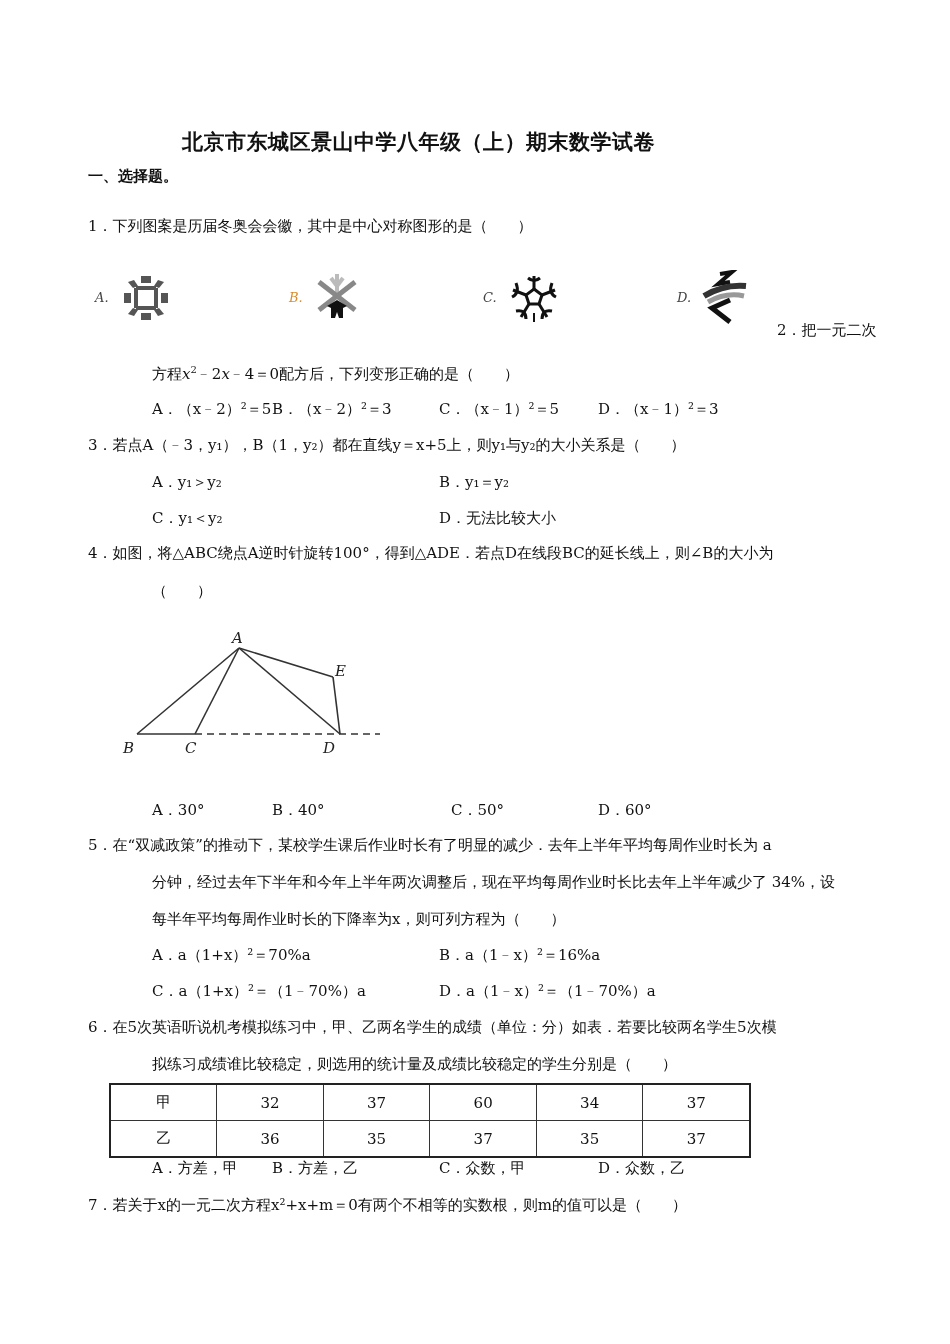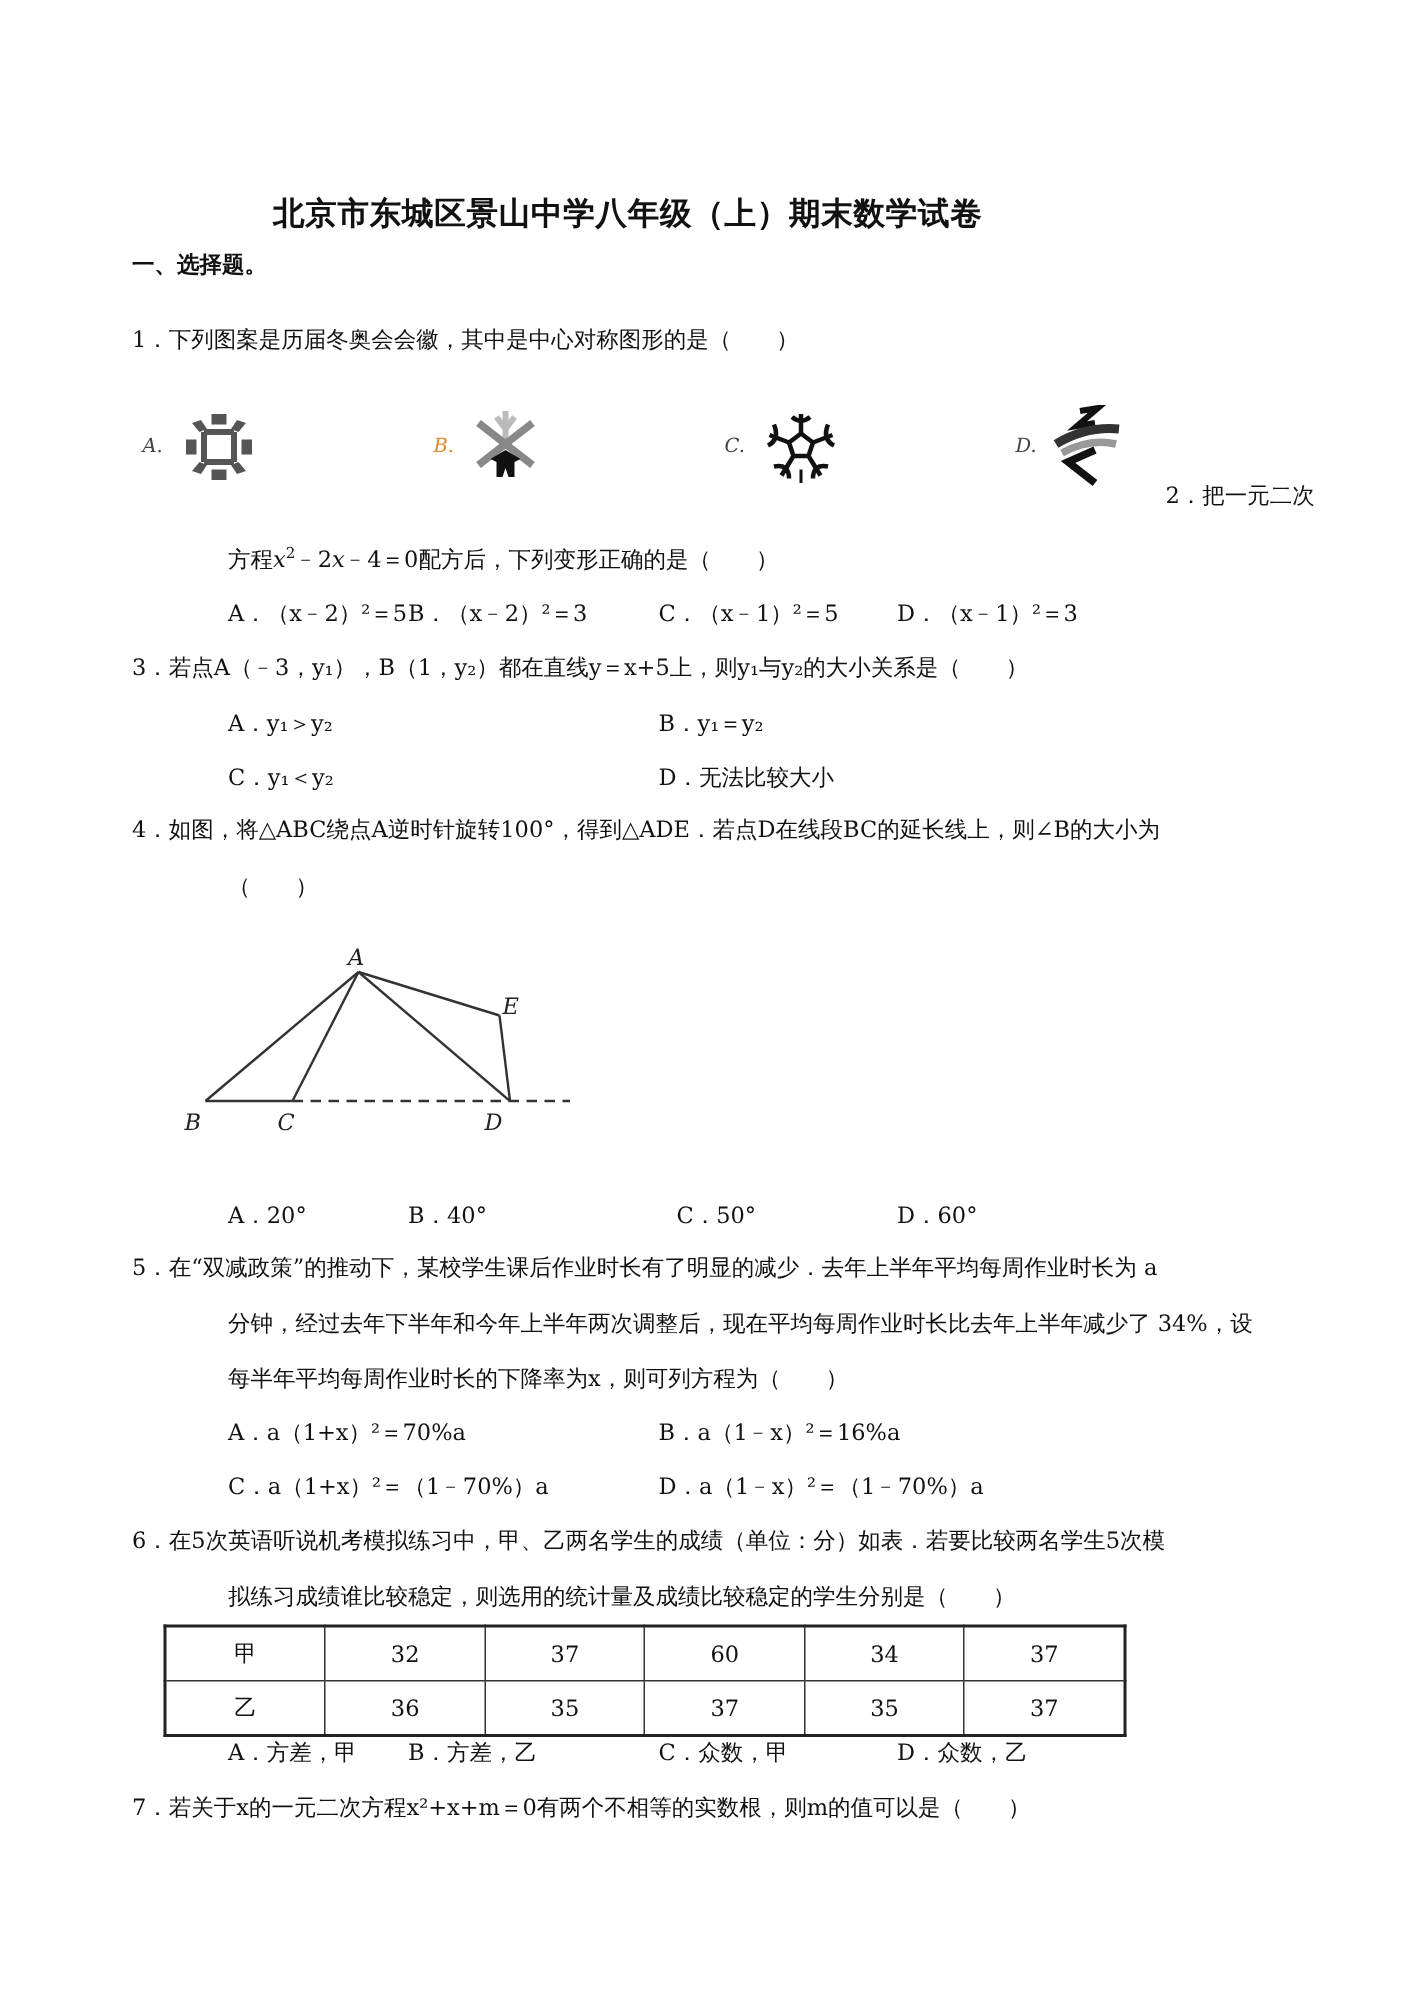--- a/index.html
+++ b/index.html
@@ -119,21 +119,21 @@
   </g>
   <g font-family="DejaVu Serif, serif" font-style="italic" font-size="15" fill="#222">
     <text x="117" y="15">A</text>
     <text x="220" y="48">E</text>
     <text x="8" y="125">B</text>
     <text x="70" y="125">C</text>
     <text x="208" y="125">D</text>
   </g>
 </svg>
 
-<div class="abs ind" style="top:801px">A．20°</div>
+<div class="abs ind" style="top:801px">A．30°</div>
 <div class="abs" style="left:272px;top:801px">B．40°</div>
 <div class="abs" style="left:451px;top:801px">C．50°</div>
 <div class="abs" style="left:598px;top:801px">D．60°</div>
 
 <div class="abs q" style="top:836px">5．在“双减政策”的推动下，某校学生课后作业时长有了明显的减少．去年上半年平均每周作业时长为 a</div>
 <div class="abs ind" style="top:873px">分钟，经过去年下半年和今年上半年两次调整后，现在平均每周作业时长比去年上半年减少了 34%，设</div>
 <div class="abs ind" style="top:910px">每半年平均每周作业时长的下降率为x，则可列方程为（　　）</div>
 <div class="abs ind" style="top:946px">A．a（1+x）²＝70%a</div>
 <div class="abs" style="left:439px;top:946px">B．a（1﹣x）²＝16%a</div>
 <div class="abs ind" style="top:982px">C．a（1+x）²＝（1﹣70%）a</div>

